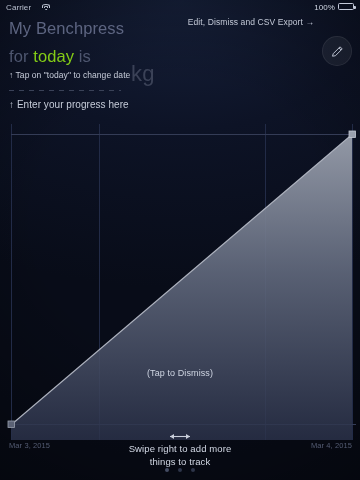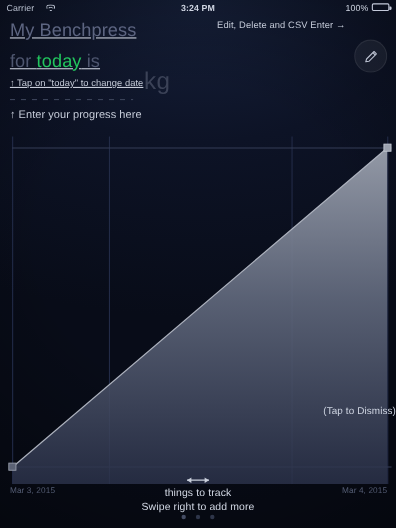--- a/index.html
+++ b/index.html
@@ -59,30 +59,30 @@
   #edit-button {
     position:absolute; top:36px; right:8px; z-index:15;
     width:30px; height:30px; border-radius:50%;
     background:rgba(255,255,255,0.055);
     border:1px solid rgba(255,255,255,0.07);
     display:flex; align-items:center; justify-content:center;
   }
   .pencil { width:15px; height:15px; display:block; }
 
   
-  #title-block { position:absolute; top:18px; left:9px; z-index:15;text-decoration:underline; }
+  #title-block { position:absolute; top:18px; left:9px; z-index:15; }
   #app-title {
     font-size:16.5px; font-weight:400; color:#5d6581; letter-spacing:0.1px;
     line-height:20px;
   }
   #sentence {
     margin-top:8px; font-size:16.5px; line-height:20px; letter-spacing:0.1px;
     color:#4e566f;
   }
-  #sentence .today { color:#22c55e; }
+  #sentence .today { color:#84cc16; }
   #hint-date {
     margin-top:4px; font-size:8.5px; color:#c6ccd9; letter-spacing:0.05px; white-space:nowrap;
   }
 
   
   #value-row {
     position:absolute; top:62px; left:9px; z-index:15;
     width:170px; height:34px;
   }
   #unit-label {
@@ -96,21 +96,21 @@
   #hint-progress {
     position:absolute; top:99px; left:9px; z-index:15;
     font-size:10px; color:#c6ccd9; letter-spacing:0.05px; white-space:nowrap;
   }
 
   
   #chart { position:absolute; left:0; top:110px; width:360px; height:340px; z-index:5; }
 
   
   #tap-dismiss {
-    position:absolute; top:368px; left:0; right:0; z-index:16; text-align:right;
+    position:absolute; top:368px; left:0; right:0; z-index:16; text-align:center;
     font-size:9px; color:#cfd5e2; letter-spacing:0.1px;
   }
   .date-label {
     position:absolute; z-index:16; font-size:7.5px; color:#545c73; letter-spacing:0.1px;
   }
   #date-left { left:9px; top:441px; }
   #date-right { right:8px; top:441px; }
 
   #swipe-indicator{
     position:absolute; left:0; right:0; top:433px; z-index:17;
@@ -165,28 +165,27 @@
 
 <div id="statusbar">
   <div class="sb-left">
     <span>Carrier</span>
     <span class="wifi-icon">
         <i></i>
         <i></i>
         <i></i>
       </span>
   </div>
-  <div class="sb-center">3:24 PM</div>
   <div class="sb-right">
     <span>100%</span>
     <span class="battery"><span class="battery-fill"></span></span>
   </div>
 </div>
 
-<div id="edit-hint">Edit, Delete and CSV Enter →</div>
+<div id="edit-hint">Edit, Dismiss and CSV Export →</div>
 
 <div id="edit-button">
   <svg class="pencil" viewBox="0 0 24 24">
     <path d="M4 19.5 L5.2 15.4 L16.1 4.5 L19.5 7.9 L8.6 18.8 Z" fill="none" stroke="#b9bfce" stroke-width="1.6" stroke-linejoin="round"></path>
     <path d="M14.4 6.2 L17.8 9.6" fill="none" stroke="#b9bfce" stroke-width="1.6"></path>
   </svg>
 </div>
 
 <div id="title-block">
   <div id="app-title">My Benchpress</div>
@@ -209,21 +208,21 @@
 
 <div id="swipe-indicator">
   <svg width="48" height="7" viewBox="0 0 48 7">
     <line x1="14" y1="3.5" x2="34" y2="3.5" stroke="#c9cfdb" stroke-width="1.1"></line>
     <path d="M14 3.5 L18 1 L18 6 Z" fill="#c9cfdb"></path>
     <path d="M34 3.5 L30 1 L30 6 Z" fill="#c9cfdb"></path>
   </svg>
 </div>
 
 <div id="swipe-hint">
+  <div>Swipe right to add more</div>
   <div>things to track</div>
-  <div>Swipe right to add more</div>
 </div>
 
 <div id="page-dots">
   <span class="dot active"></span>
   <span class="dot"></span>
   <span class="dot"></span>
 </div>
 
 </body></html>

